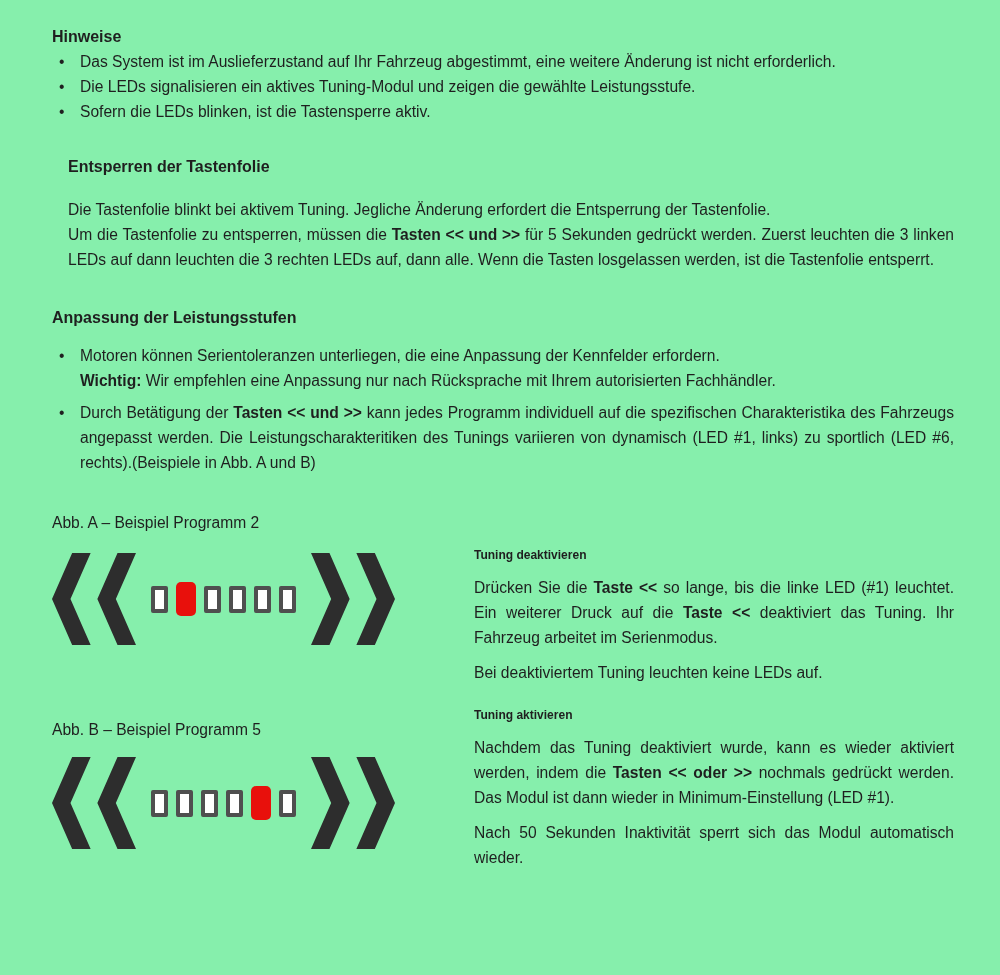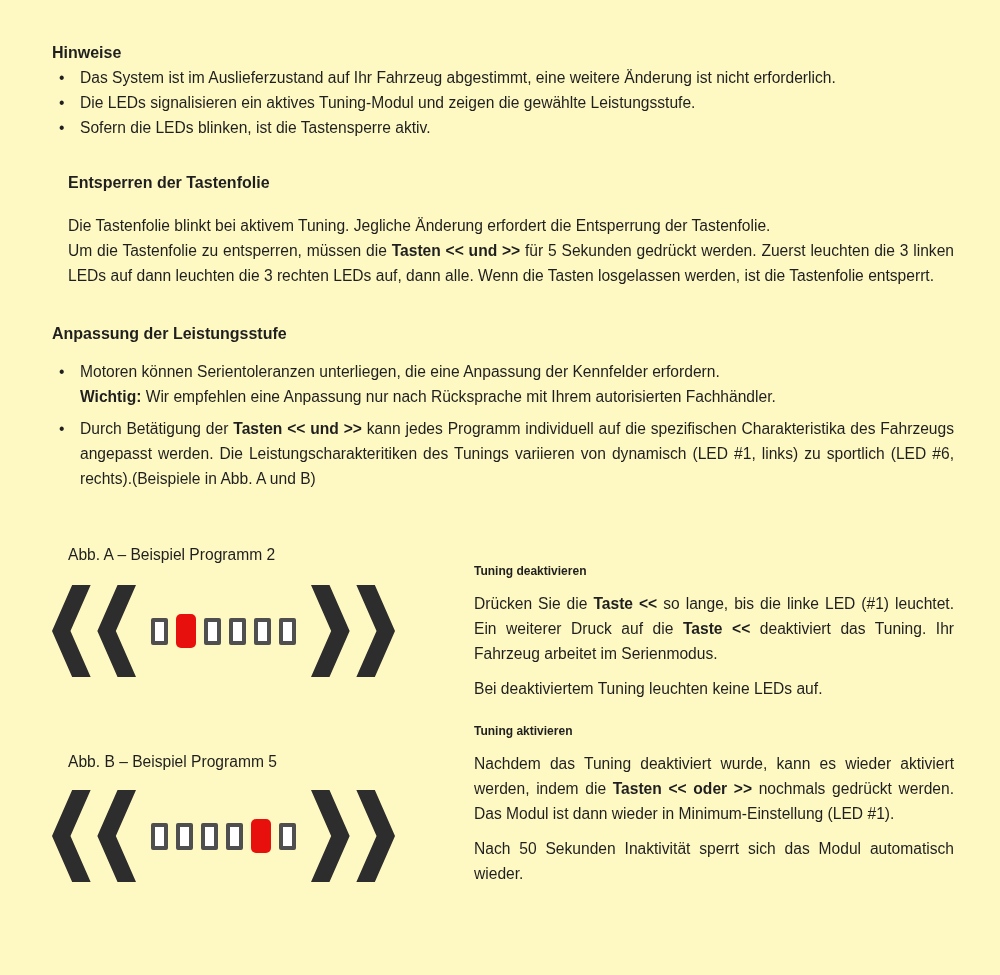--- a/index.html
+++ b/index.html
@@ -1,39 +1,39 @@
 <!DOCTYPE html>
 <html style="--red: #e8100c; --chevron: #2d2d2d; --led-outline: #4f4f4f; --text: #1f1f1f;"><head>
 <meta charset="utf-8">
 <style>
   html, body { margin:0; padding:0; background:#ffffff; }
   .page {
     position:relative; width:1000px; height:975px; box-sizing:border-box;
-    padding:40px 46px 0 52px; background:#fef9c3; overflow:hidden;
+    padding:24px 46px 0 52px; background:#86efac; overflow:hidden;
     font-family:"Liberation Sans", sans-serif; font-size:15.6px;
     line-height:25px; color:var(--text, #1f1f1f);
   }
   .b { font-weight:700; }
   .sec-title { font-weight:700; font-size:16px; margin:0; }
   ul.bullets { list-style:none; margin:0; padding:0; }
   ul.bullets li { position:relative; padding-left:28px; text-align:justify; }
   ul.bullets li::before { content:"\2022"; position:absolute; left:7px; top:0; }
   ul.bullets.spaced li + li { margin-top:7px; }
   .para { margin:0; text-align:justify; }
 
   #sec-entsperren { margin-top:30px;margin-left:16px; }
   #sec-entsperren .para { margin-top:18px; }
   #sec-anpassung { margin-top:33px; }
   #sec-anpassung ul { margin-top:13px; }
 
   .two-col { display:flex; margin-top:35px; }
   .col-left { flex:0 0 422px; }
   .col-right { flex:1; padding-top:33px; }
 
-  .fig-label { margin:16px; }
+  .fig-label { margin:0; }
   .figure-row { display:flex; align-items:center; margin-top:18px; height:92px; }
   #figure-b-label { margin-top:72px; }
   #figure-b { margin-top:15px; }
   .chev { width:84px; height:92px; color:var(--chevron, #2d2d2d); display:block; }
   .led-strip { display:flex; align-items:center; gap:8px; margin:0 15px; }
   .led { box-sizing:border-box; width:17px; height:27px; border:4px solid var(--led-outline, #4f4f4f);
          border-radius:2px; background:#fff; }
   .led.led-on { width:20px; height:34px; border:none; background:var(--red, #e8100c); border-radius:5px; }
 
   .col-right .rc-title { font-weight:700; font-size:12px; margin:0 0 7px 0; }
@@ -54,21 +54,21 @@
         <li><span>Sofern die LEDs blinken, ist die Tastensperre aktiv.</span></li>
       </ul>
   </section>
 
   <section id="sec-entsperren">
     <h2 class="sec-title">Entsperren der Tastenfolie</h2>
     <p class="para"><span>Die Tastenfolie blinkt bei aktivem Tuning. Jegliche Änderung erfordert die Entsperrung der Tastenfolie.</span><br><span>Um die Tastenfolie zu entsperren, müssen die </span><span class="b">Tasten &lt;&lt; und &gt;&gt;</span><span> für 5 Sekunden gedrückt werden. Zuerst leuchten die 3 linken LEDs auf dann leuchten die 3 rechten LEDs auf, dann alle. Wenn die Tasten losgelassen werden, ist die Tastenfolie entsperrt.</span></p>
   </section>
 
   <section id="sec-anpassung">
-    <h2 class="sec-title">Anpassung der Leistungsstufe</h2>
+    <h2 class="sec-title">Anpassung der Leistungsstufen</h2>
     <ul class="bullets spaced">
         <li><span>Motoren können Serientoleranzen unterliegen, die eine Anpassung der Kennfelder erfordern.</span><br><span class="b">Wichtig:</span><span> Wir empfehlen eine Anpassung nur nach Rücksprache mit Ihrem autorisierten Fachhändler.</span></li>
         <li><span>Durch Betätigung der </span><span class="b">Tasten &lt;&lt; und &gt;&gt;</span><span> kann jedes Programm individuell auf die spezifischen Charakteristika des Fahrzeugs angepasst werden. Die Leistungscharakteritiken des Tunings variieren von dynamisch (LED #1, links) zu sportlich (LED #6, rechts).(Beispiele in Abb. A und B)</span></li>
       </ul>
   </section>
 
   <div class="two-col">
 
     <div class="col-left">
       <p class="fig-label" id="figure-a-label">Abb. A – Beispiel Programm 2</p>

